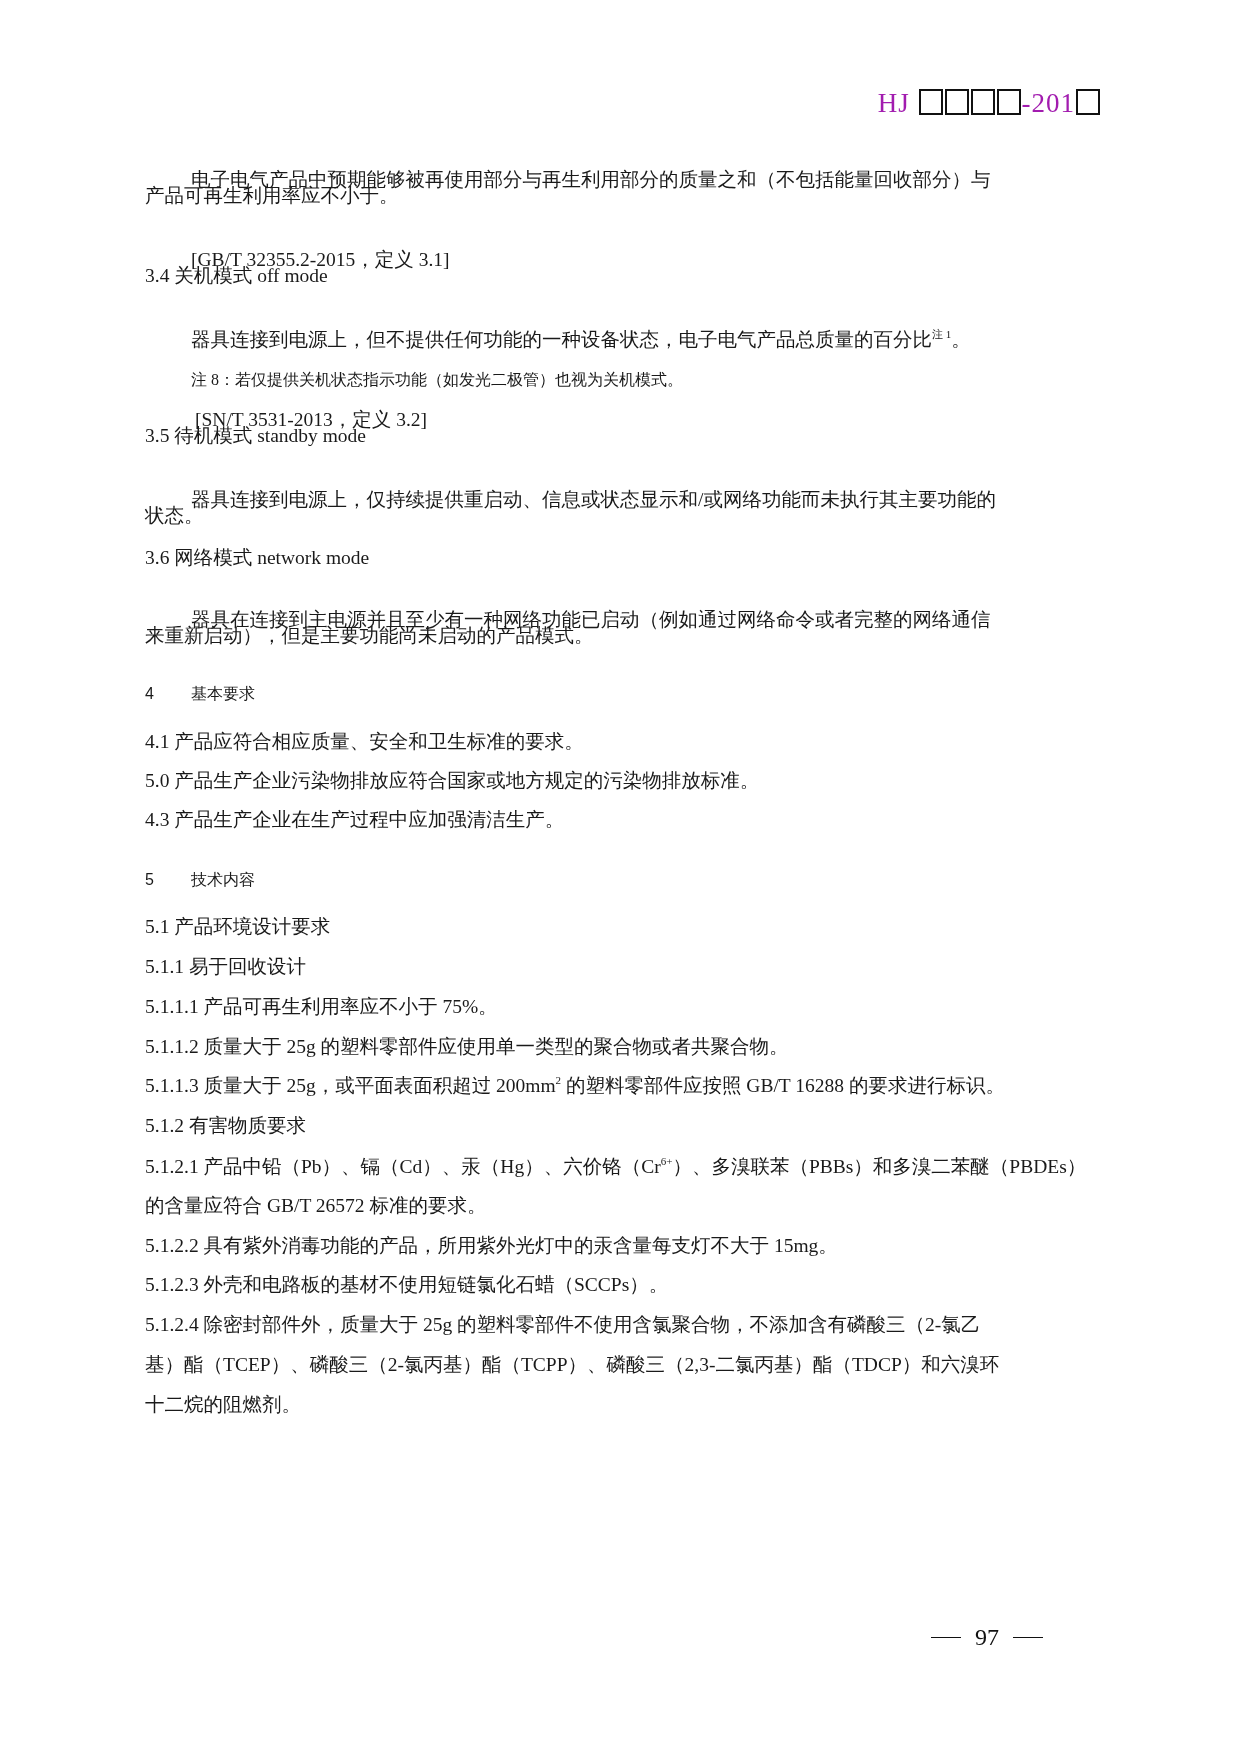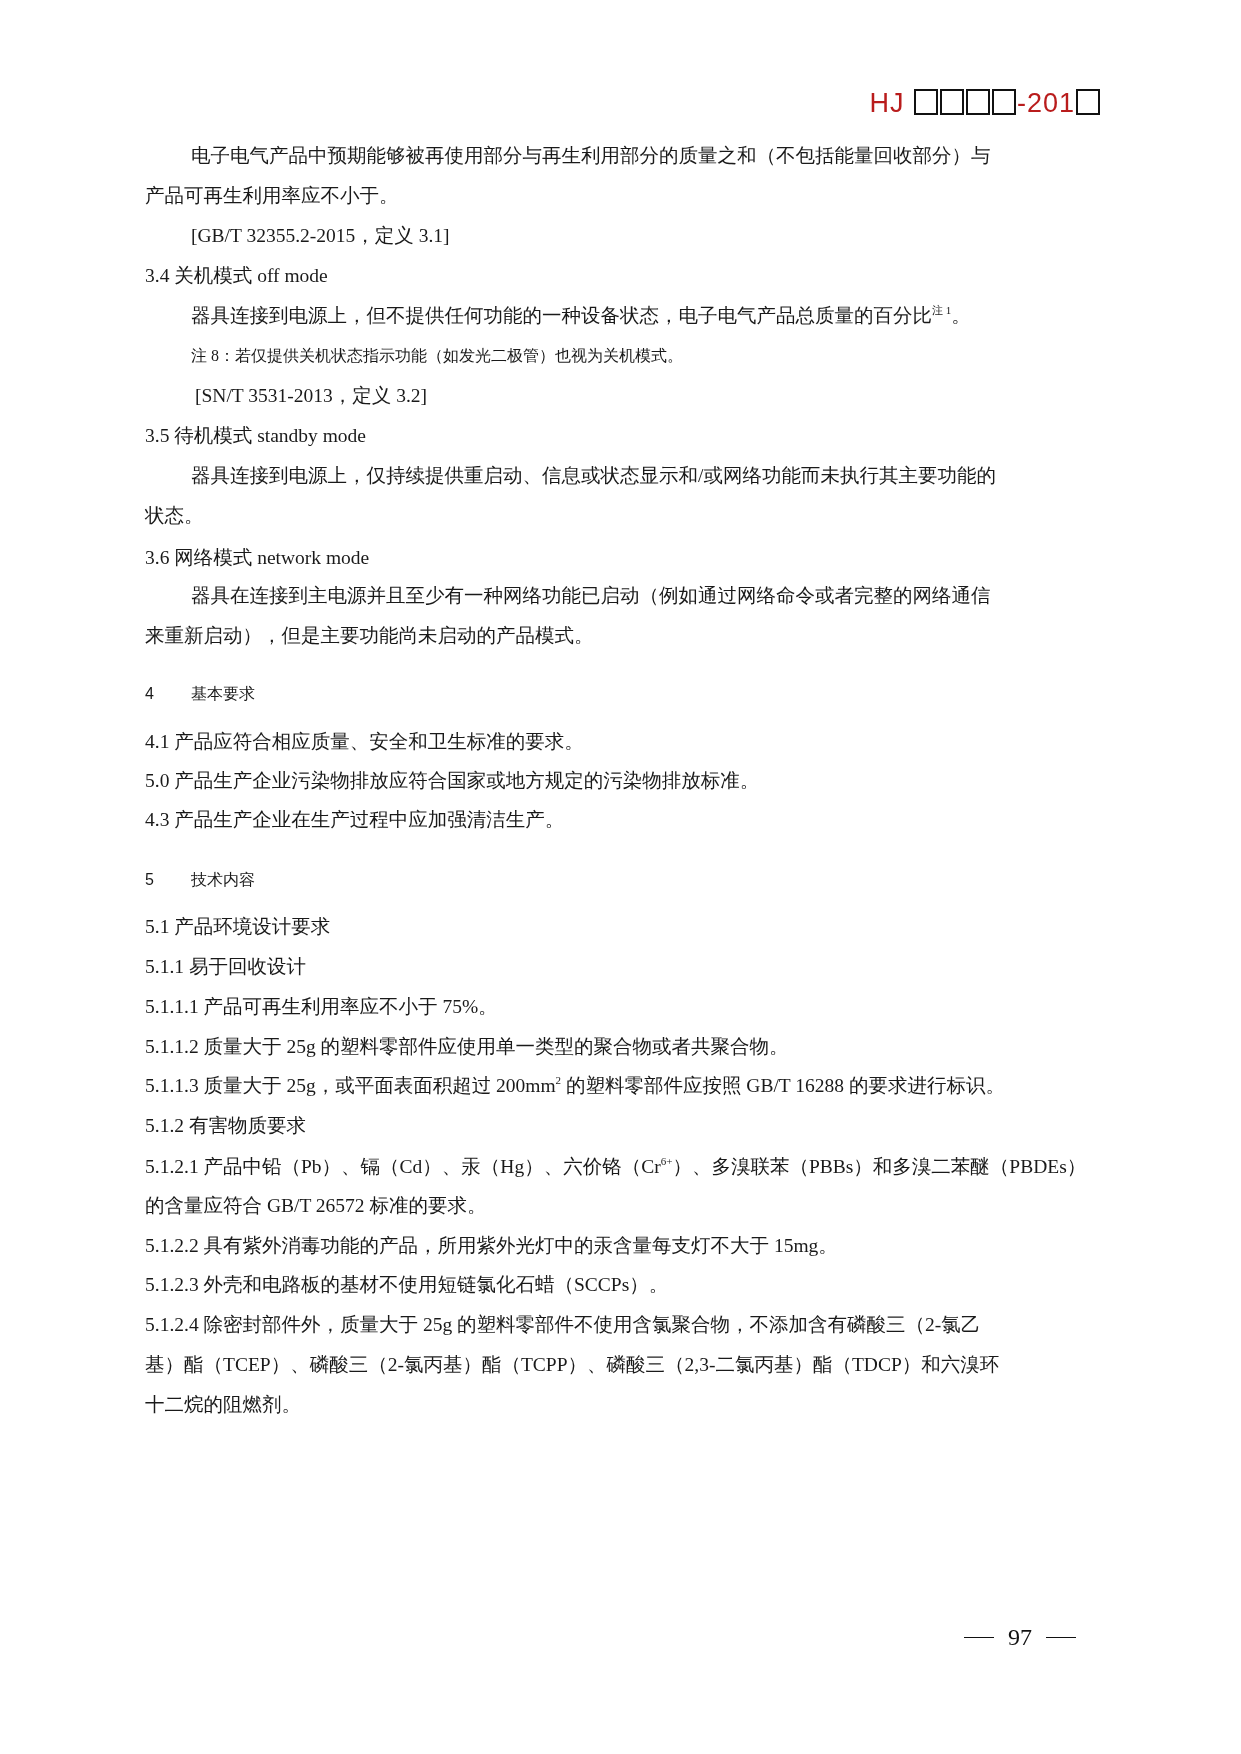--- a/index.html
+++ b/index.html
@@ -3,43 +3,43 @@
   <meta charset="utf-8">
   <style>
     html, body { margin: 0; padding: 0; background: #ffffff; }
     body {
       width: 1241px; height: 1754px; position: relative; overflow: hidden;
       font-family: "Liberation Serif", "DejaVu Serif", serif;
       color: #1a1a1a;
     }
     .header-code {
       position: absolute; top: 88px; right: 140px;
-      font-family: Liberation Sans, sans-serif;
-      font-size: 27px; letter-spacing: 1px; color: #b91c1c;
+      font-family: Liberation Serif, serif;
+      font-size: 27px; letter-spacing: 1px; color: #a21caf;
       white-space: nowrap;
     }
     .header-code .box {
       display: inline-block; width: 20px; height: 22px;
       border: 2px solid #111; vertical-align: -3px; margin: 0 1px;
     }
     .page { position: absolute; left: 145px; width: 940px; top: 0; }
     .line {
       position: absolute; left: 0; width: 940px;
       font-size: 19.5px; line-height: 28px; white-space: nowrap;
     }
-    .indent { padding-left: 46px; }
+    .indent { padding-left: 46px; margin-top: 24px; }
     .note { font-size: 16px; }
     .heading {
       font-family: "Liberation Sans", "DejaVu Sans", sans-serif;
       font-size: 16px;
     }
     .heading .num { display: inline-block; width: 46px; }
     sup { font-size: 11px; vertical-align: 8px; line-height: 0; }
     .footer {
-      position: absolute; top: 1624px; left: 950px;
+      position: absolute; top: 1624px; left: 917px;
       font-size: 24px; white-space: nowrap; color: #111;
     }
     .footer .dash { display: inline-block; width: 30px; height: 1.5px; background: #111; vertical-align: 7px; margin: 0 14px; }
   </style>
 </head>
 <body>
 
 <div class="header-code">
   <span>HJ</span>
   <span class="box"></span><span class="box"></span><span class="box"></span><span class="box"></span><span>-201</span><span class="box"></span>

